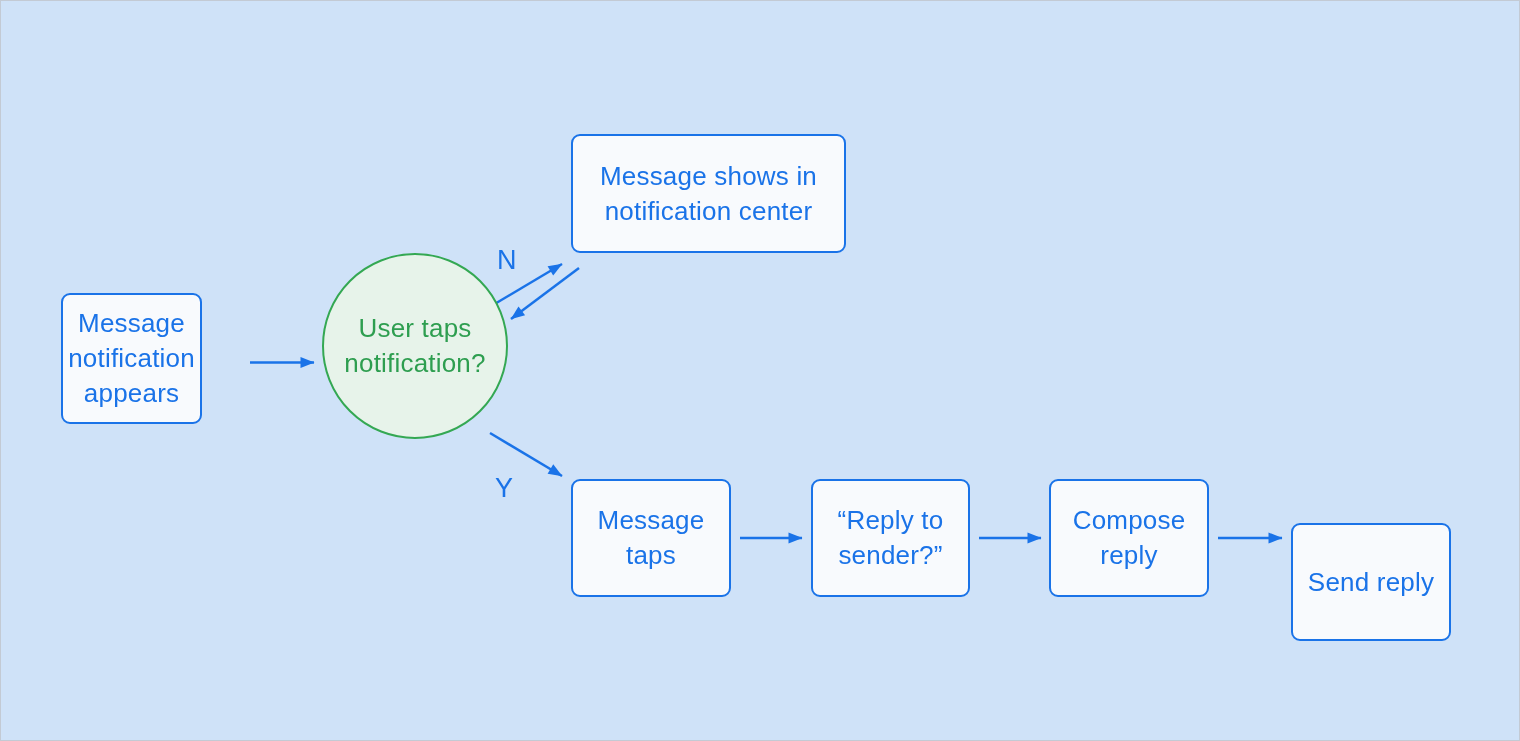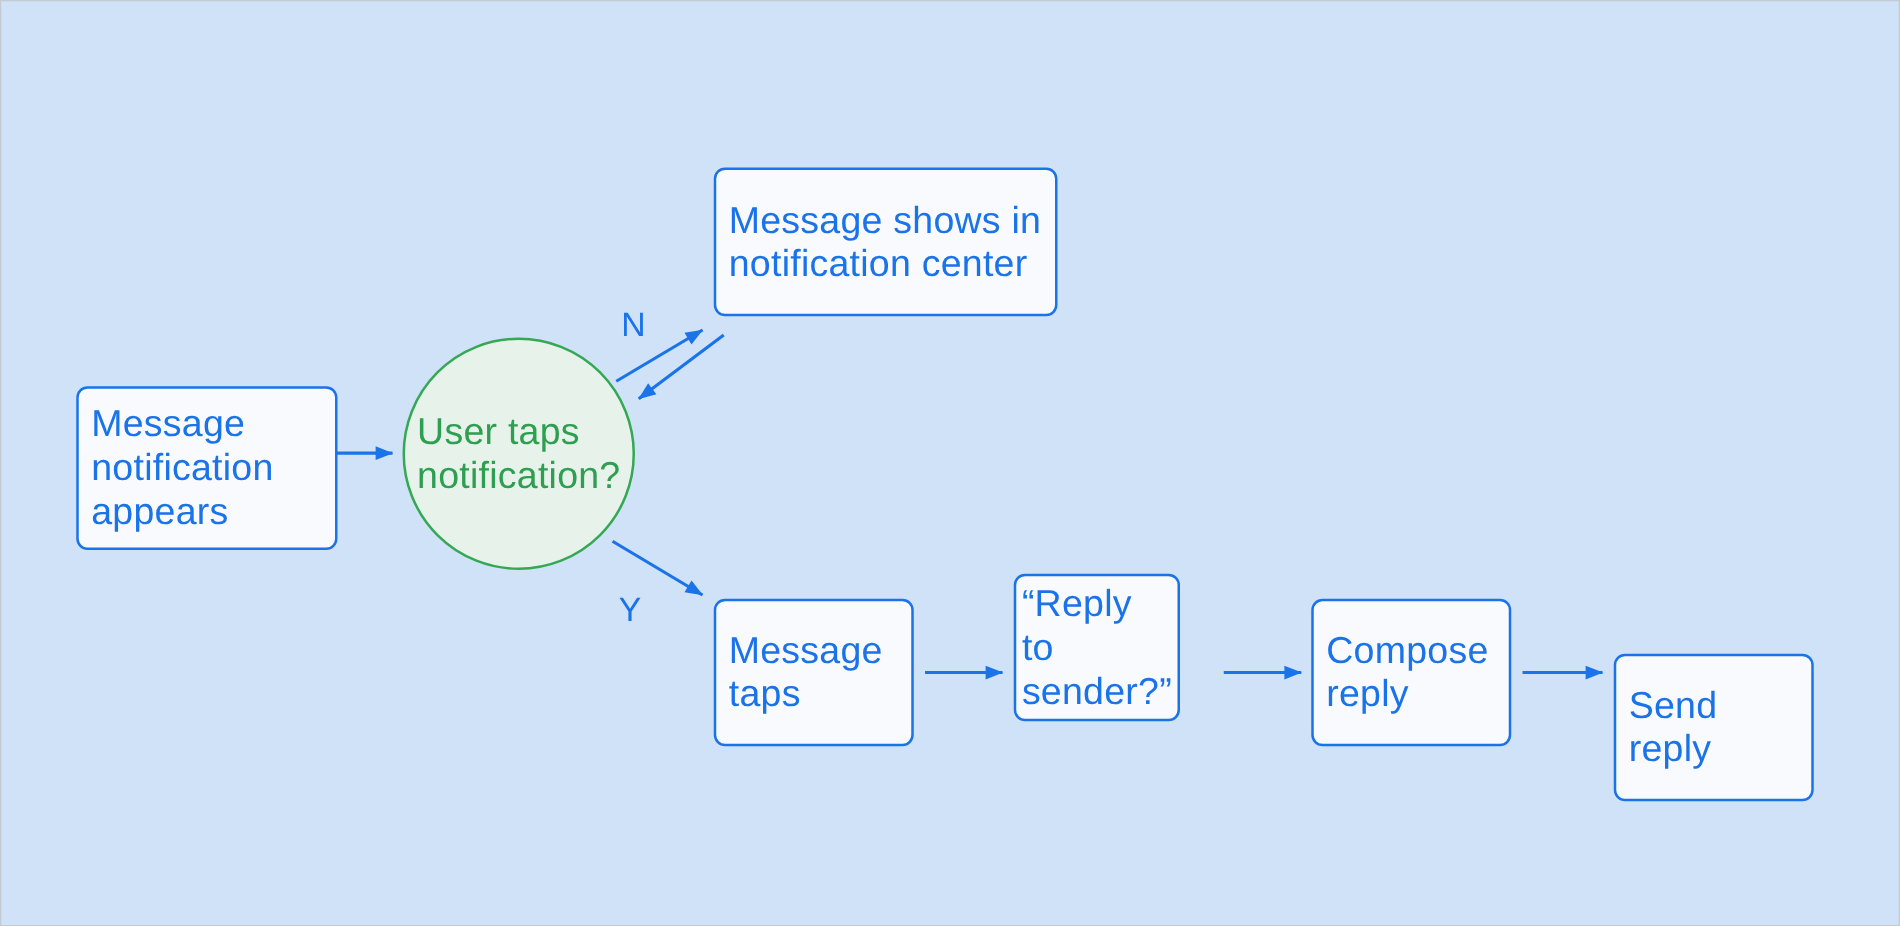--- a/index.html
+++ b/index.html
@@ -21,45 +21,45 @@
     left: 0; top: 0;
     width: 1520px;
     height: 741px;
     pointer-events: none;
   }
   .node {
     position: absolute;
     display: flex;
     align-items: center;
     justify-content: center;
-    text-align: left;
+    text-align: center;
     box-sizing: border-box;
-    font-size: 30px;
+    font-size: 26px;
     line-height: 35px;
     letter-spacing: 0.2px;
   }
   .node.process {
     background: #f8fafd;
     border: 2.5px solid #1a73e8;
     border-radius: 9px;
     color: #1a73e8;
     padding: 6px 10px;
   }
   .node.decision {
     background: #e7f3ea;
     border: 2.5px solid #34a853;
     border-radius: 50%;
     color: #2e9e50;
     padding: 0 16px;
   }
-  #node-message-notification-appears { left: 60px;  top: 308px; width: 209px; height: 131px; }
-  #node-user-taps-notification       { left: 321px; top: 269px; width: 186px; height: 186px; }
+  #node-message-notification-appears { left: 60px;  top: 292px; width: 141px; height: 131px; }
+  #node-user-taps-notification       { left: 321px; top: 252px; width: 186px; height: 186px; }
   #node-message-shows                { left: 570px; top: 133px; width: 275px; height: 119px; }
   #node-message-plays                { left: 570px; top: 478px; width: 160px; height: 118px; }
-  #node-reply-to-sender              { left: 810px; top: 458px; width: 133px; height: 118px; }
+  #node-reply-to-sender              { left: 810px; top: 478px; width: 159px; height: 118px; }
   #node-compose-reply                { left: 1048px;top: 478px; width: 160px; height: 118px; }
   #node-send-reply                   { left: 1290px;top: 478px; width: 160px; height: 118px; margin-top: 44px; }
   .edge-label {
     position: absolute;
     color: #1a73e8;
     font-size: 27px;
     line-height: 27px;
   }
   #edge-label-n { left: 496px; top: 246px; }
   #edge-label-y { left: 494px; top: 474px; }

